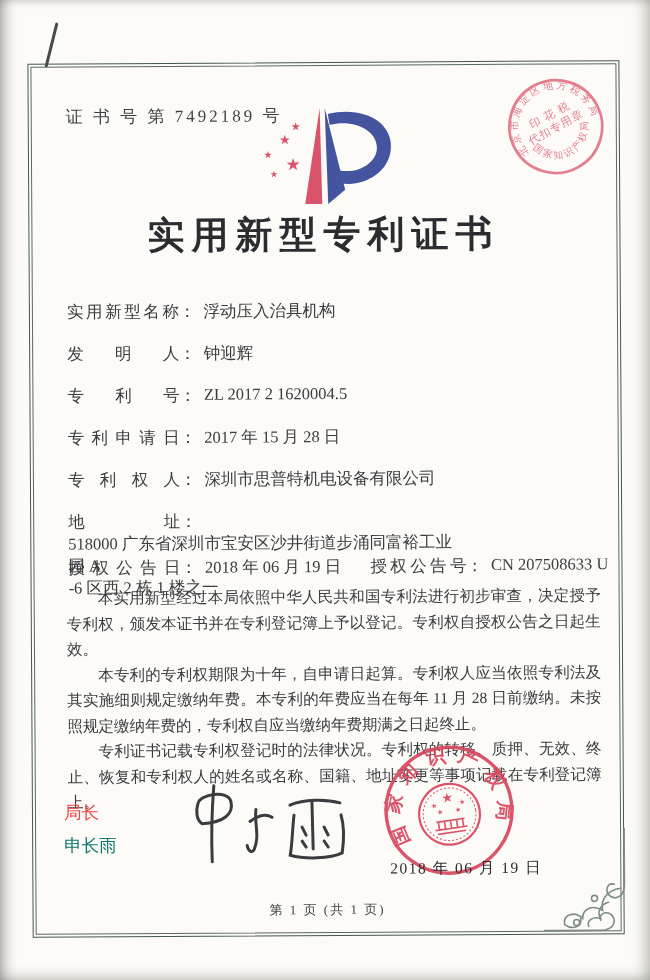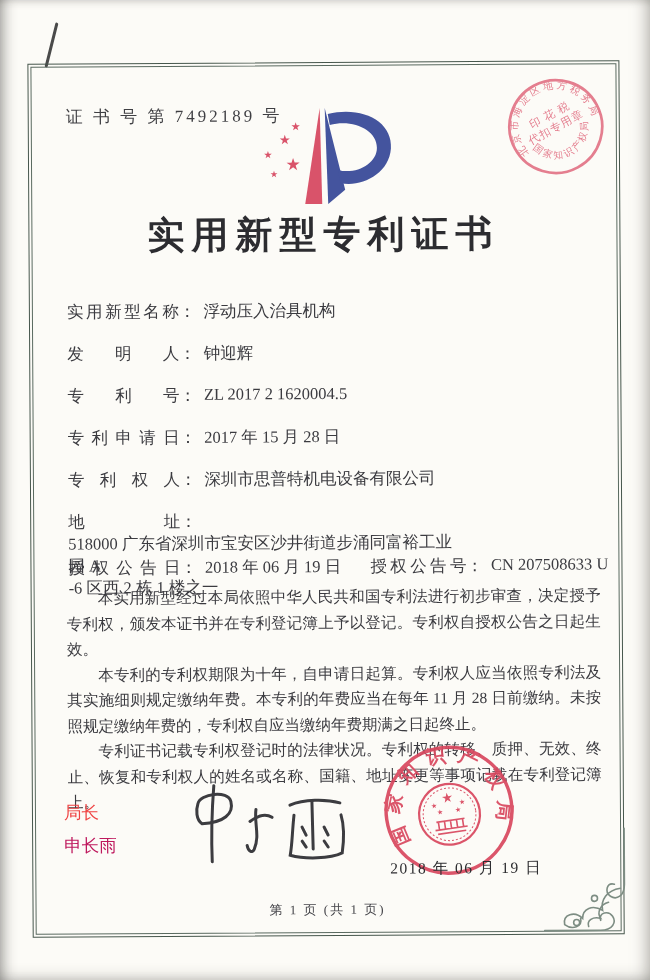--- a/index.html
+++ b/index.html
@@ -51,21 +51,21 @@
   .grant2{position:absolute;left:302px;top:0;white-space:nowrap;}
   .grant2 .flabel{width:96px;}
   
   .bodytext{
     position:absolute;left:66px;top:584px;width:534px;
     font-size:15.5px;line-height:25.5px;color:#3b3b40;text-align:justify;
   }
   .bodytext p{margin:0;text-indent:2em;}
   
   .sig-title{position:absolute;left:62px;top:799px;font-size:17.5px;color:#ef4444;}
-  .sig-name{position:absolute;left:62px;top:832px;font-size:17.5px;color:#be185d;}
+  .sig-name{position:absolute;left:62px;top:832px;font-size:17.5px;color:#0f766e;}
   .sig-svg{position:absolute;left:182px;top:775px;}
   
   .seal{position:absolute;left:376px;top:740px;opacity:.92;}
   .seal-date{
     position:absolute;left:388px;top:859px;font-size:15.5px;color:#2d2d30;
     letter-spacing:1.5px;white-space:nowrap;
   }
   
   .stamp{position:absolute;left:500px;top:70px;opacity:.85;}
   

